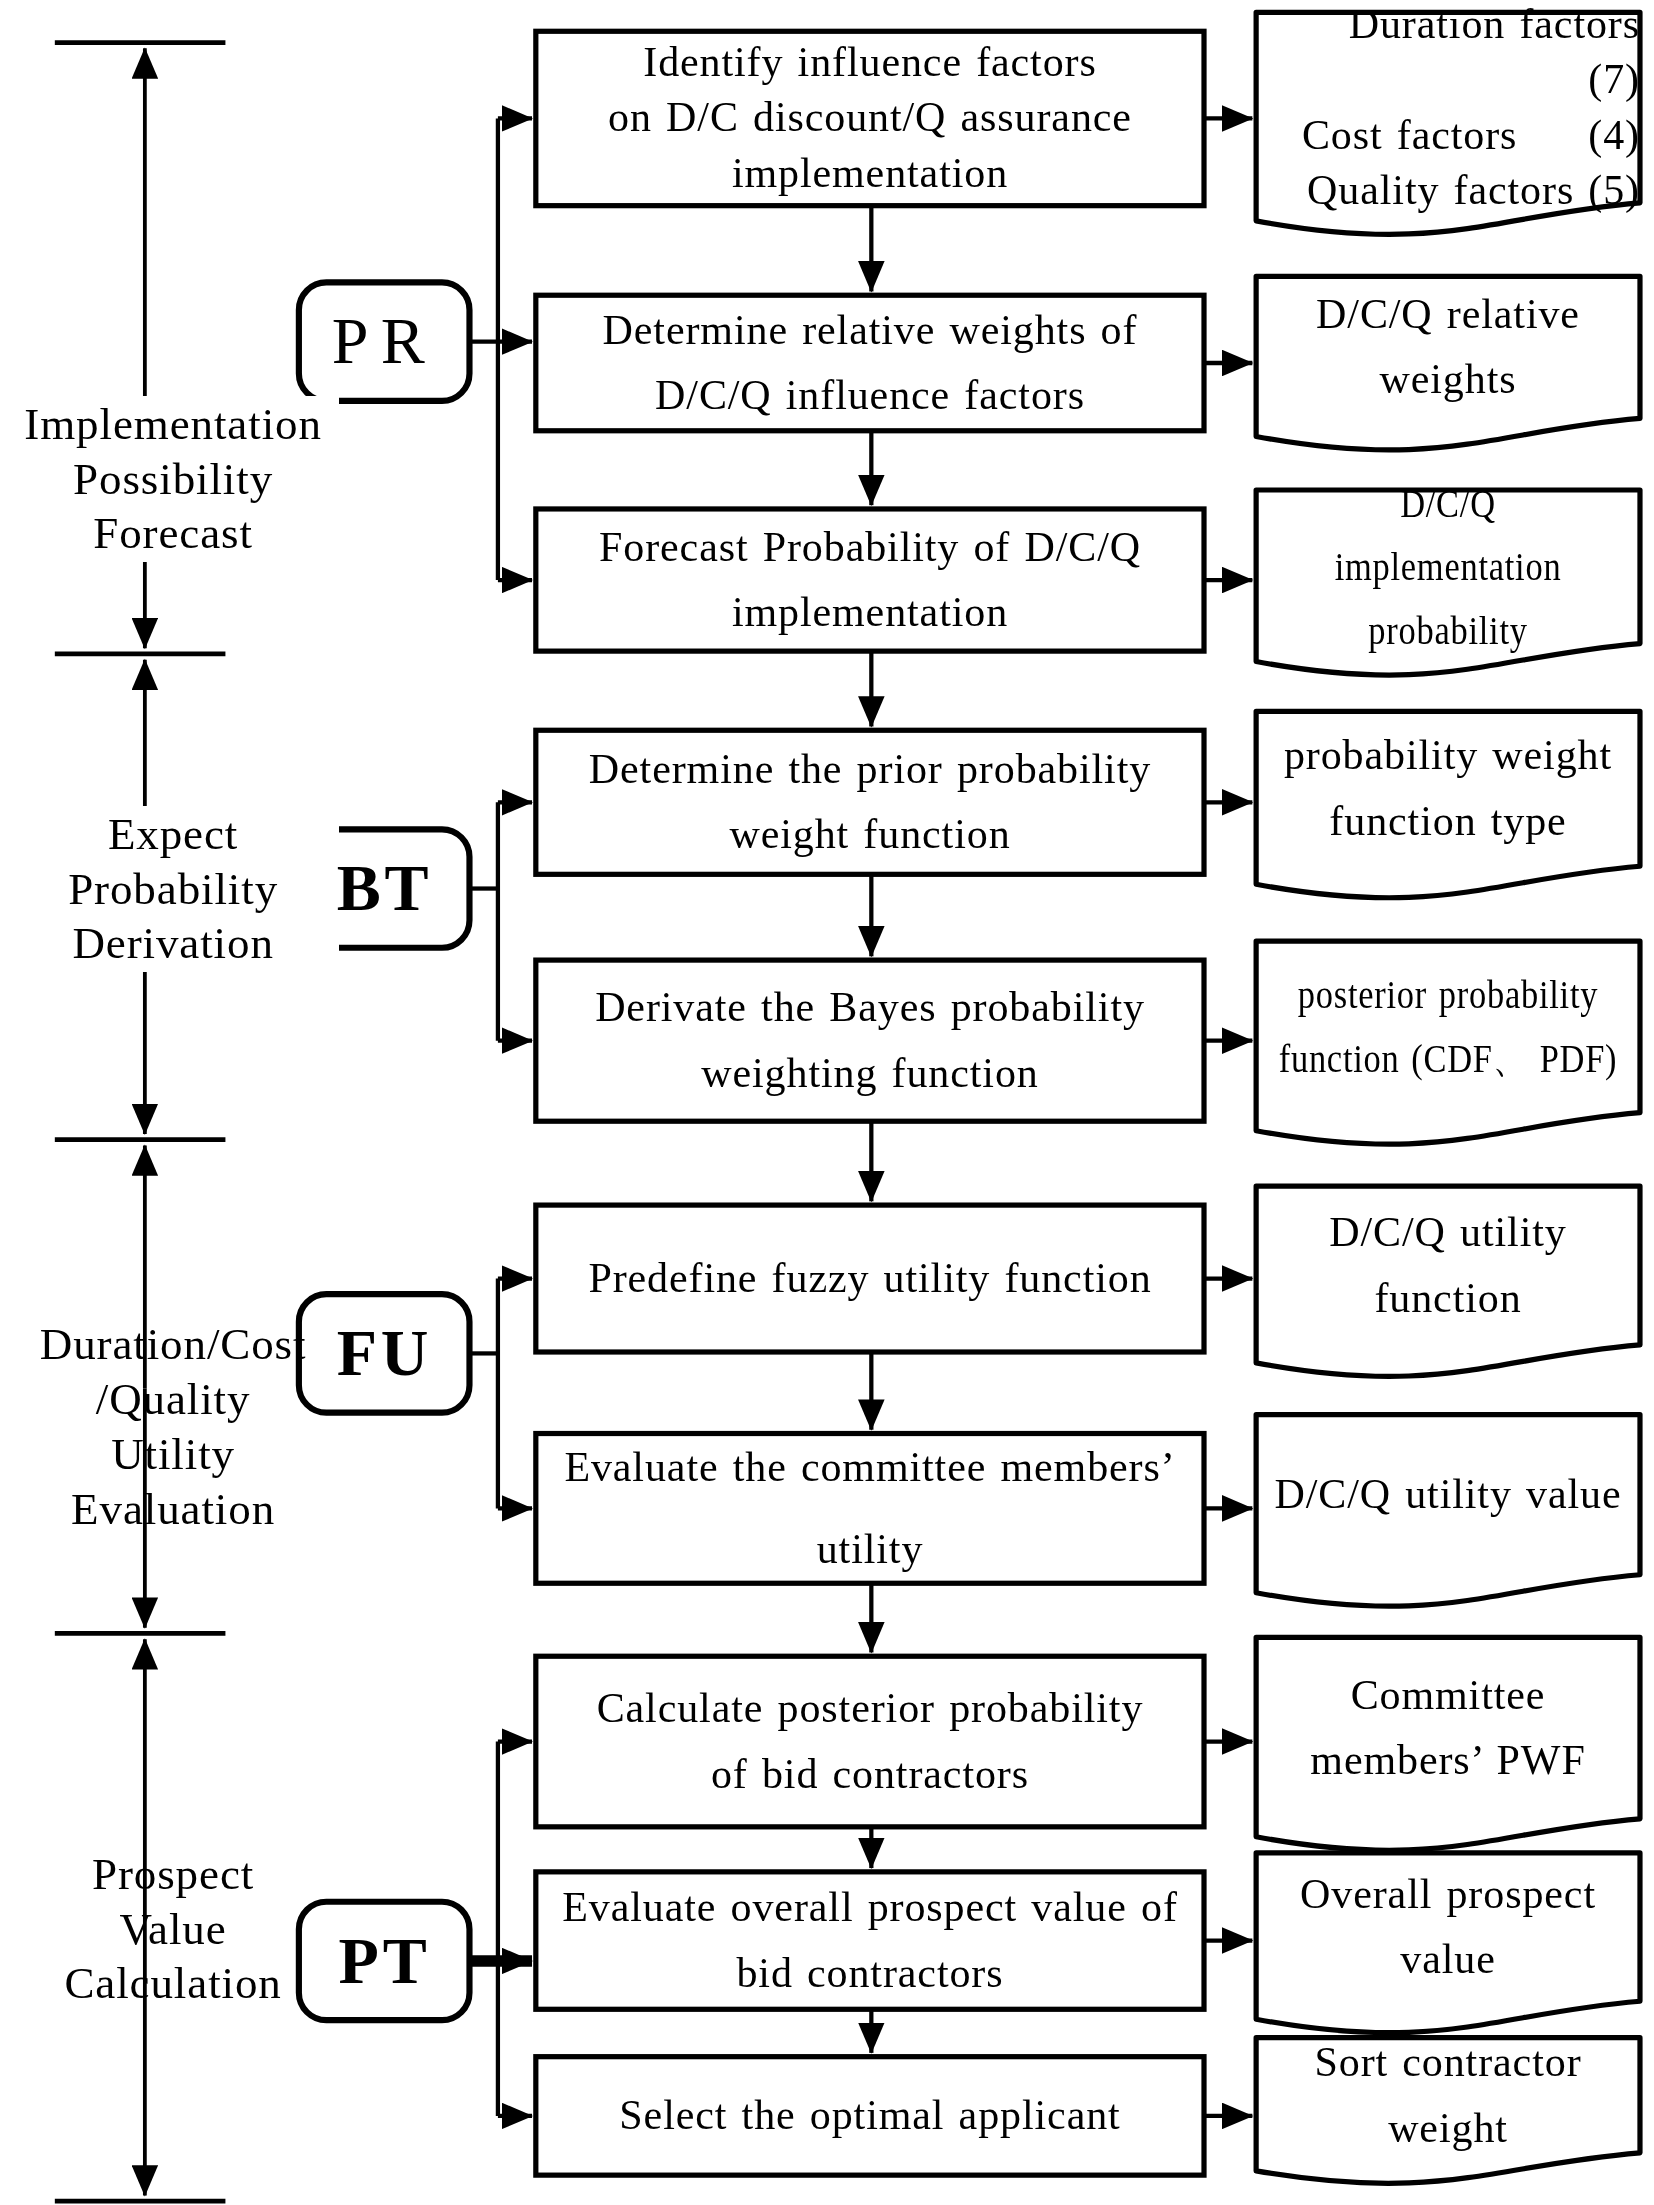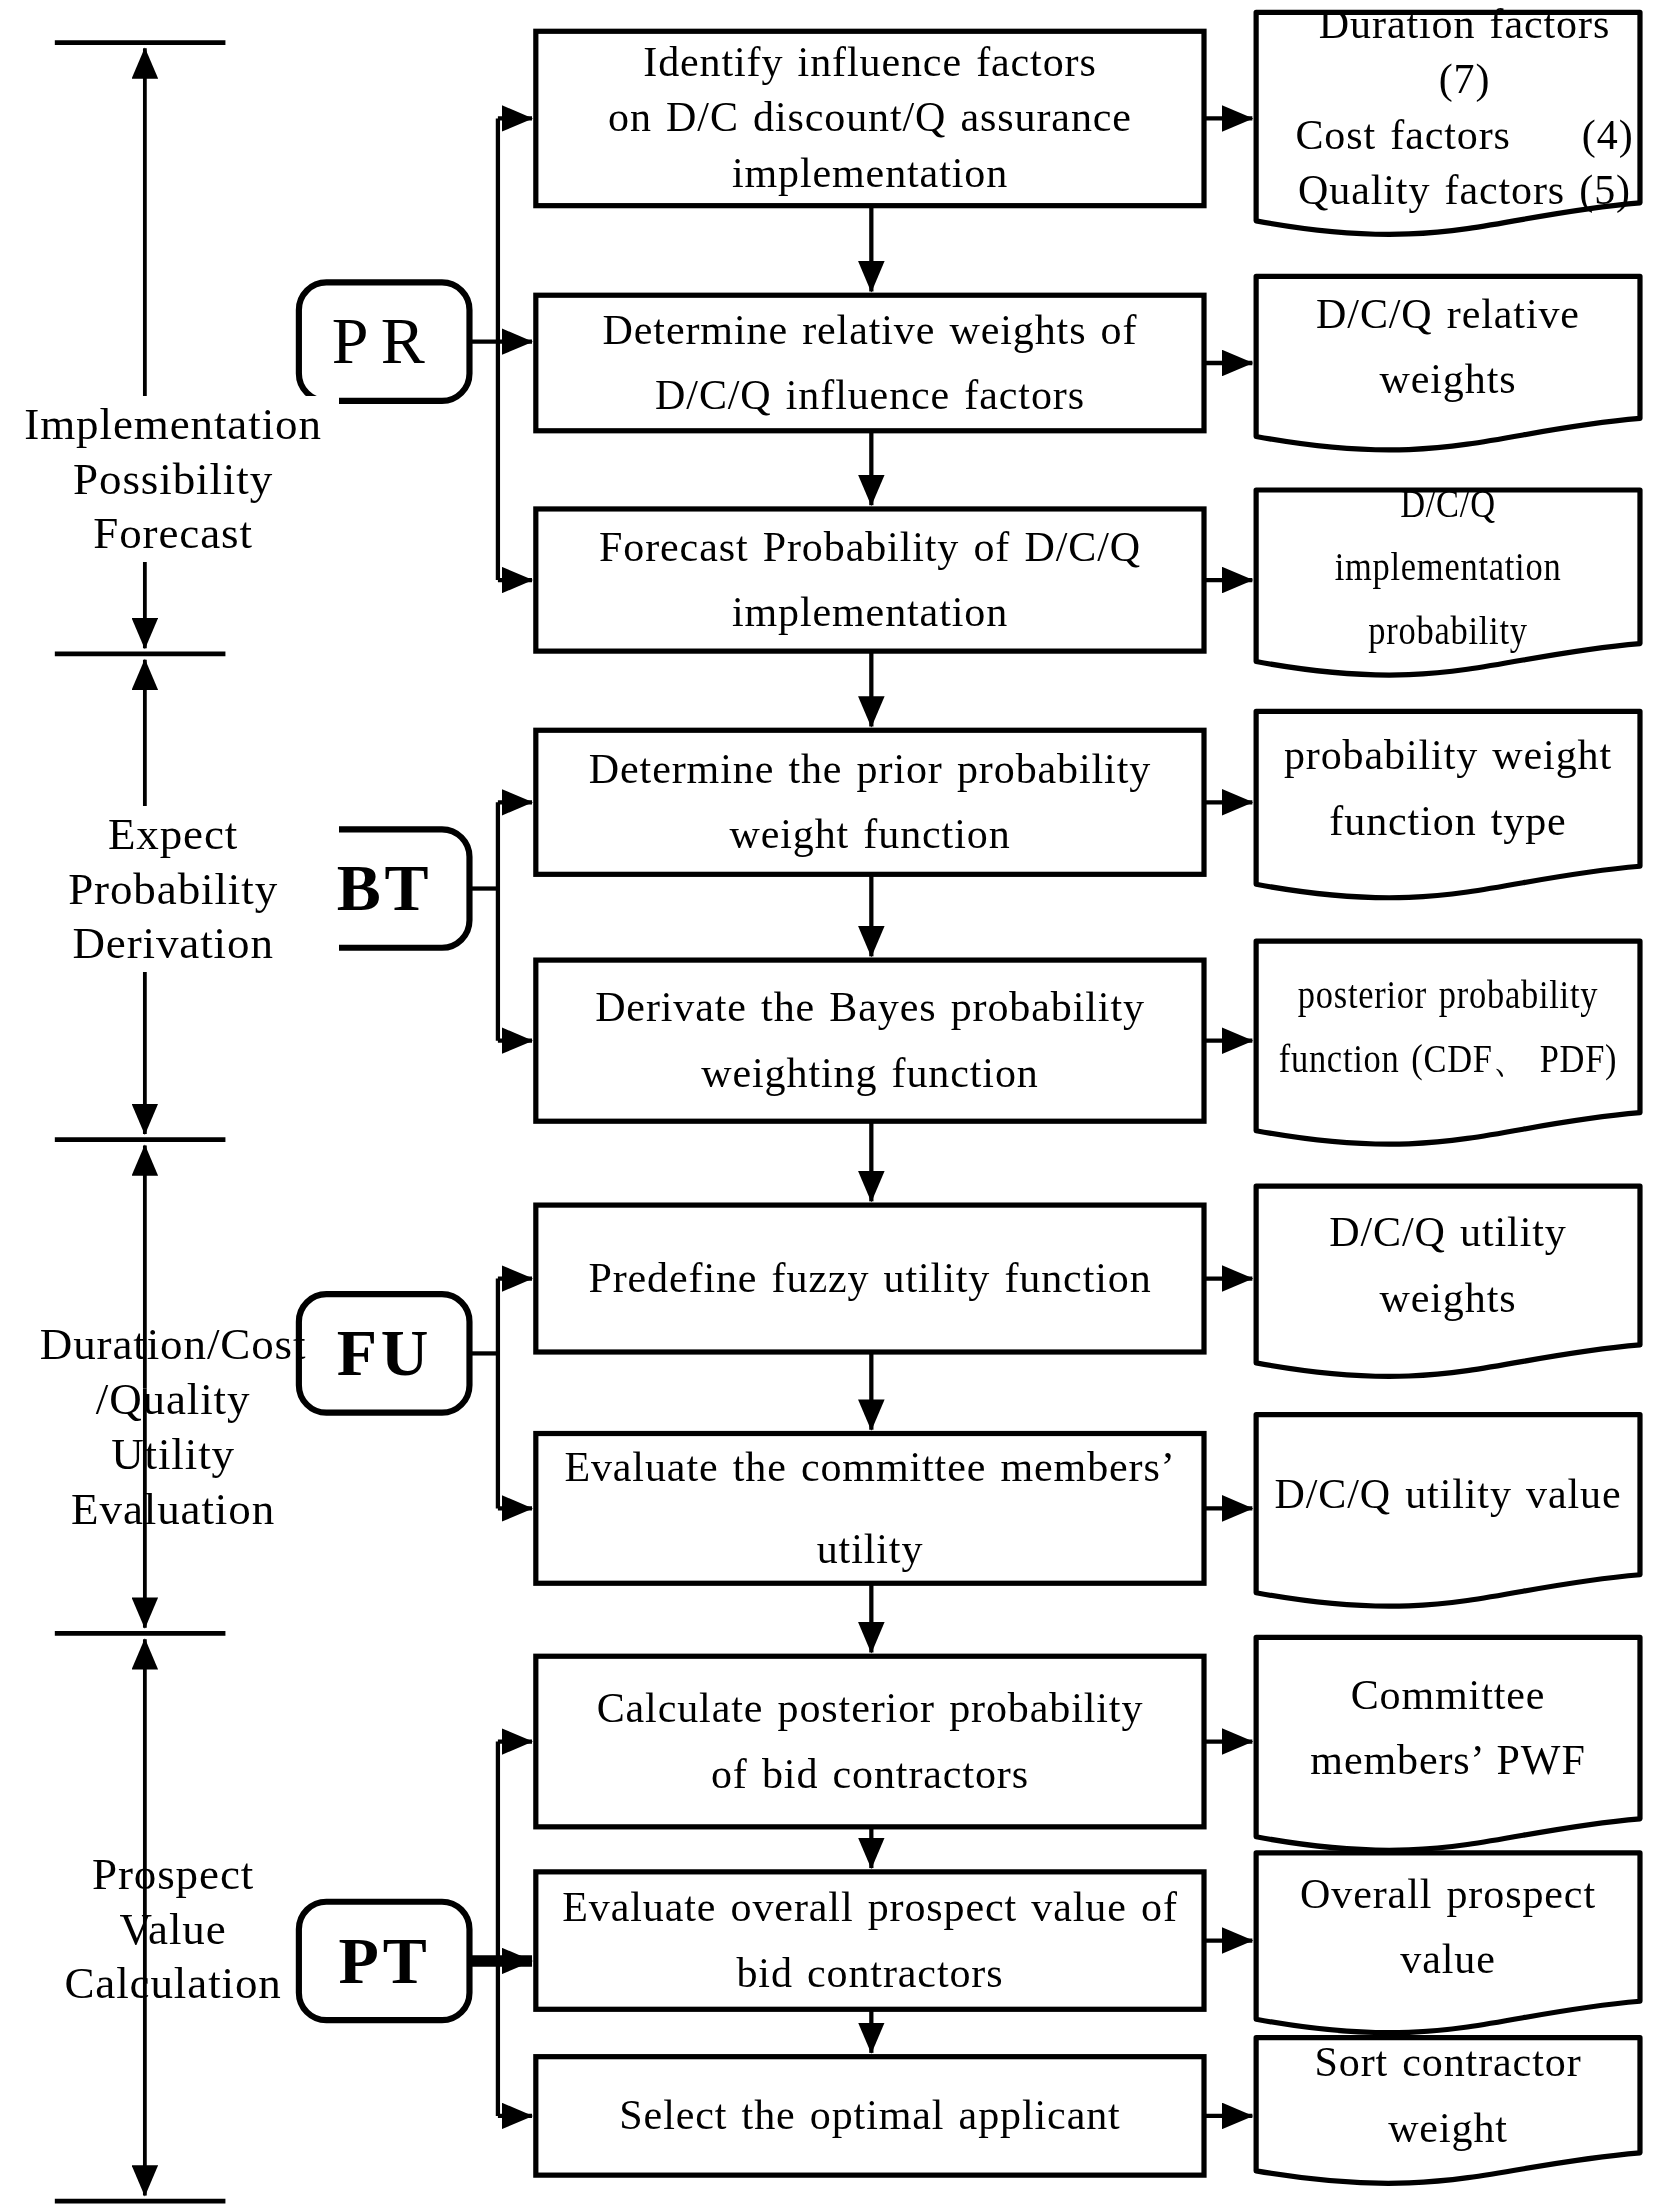--- a/index.html
+++ b/index.html
@@ -18,21 +18,21 @@
     white-space:pre-line;
     letter-spacing:0.9px;
     word-spacing:2.8px;
     line-height:1.32;
   }
   .step-label{font-size:42px;}
   .out-label{font-size:42px;}
   .lh-2line{line-height:1.55;}
   .lh-wide{line-height:1.95;}
   .condensed{transform:scaleX(0.84);transform-origin:50% 50%;font-size:41px;}
-  .left-align{justify-content:flex-start;text-align:center;padding-left:33px;box-sizing:border-box;}
+  .left-align{justify-content:flex-start;text-align:right;padding-left:33px;box-sizing:border-box;}
   .phase-label{font-size:45px;line-height:1.22;}
   .phase-opaque{background:#ffffff;}
   .tag-label{font-size:66px;}
   .tag-pr-label{letter-spacing:12.3px;font-weight:400;}
   .tag-bold{font-weight:bold;letter-spacing:3.8px;}
 </style>
 </head>
 <body>
 
 <div id="canvas">
@@ -192,21 +192,21 @@
 Quality factors (5)</div>
   <div class="txt out-label lh-2line" style="left:1256px;top:276px;width:384px;height:142px;">D/C/Q relative
 weights</div>
   <div class="txt out-label condensed lh-2line" style="left:1256px;top:490px;width:384px;height:154px;">D/C/Q implementation
 probability</div>
   <div class="txt out-label lh-2line" style="left:1256px;top:711px;width:384px;height:155px;">probability weight
 function type</div>
   <div class="txt out-label condensed lh-2line" style="left:1256px;top:941px;width:384px;height:172px;">posterior probability
 function&nbsp;(CDF、&nbsp;PDF)</div>
   <div class="txt out-label lh-2line" style="left:1256px;top:1186px;width:384px;height:159px;">D/C/Q utility
-weights</div>
+function</div>
   <div class="txt out-label" style="left:1256px;top:1415px;width:384px;height:160px;">D/C/Q utility value</div>
   <div class="txt out-label lh-2line" style="left:1256px;top:1637px;width:384px;height:182px;">Committee
 members’ PWF</div>
   <div class="txt out-label lh-2line" style="left:1256px;top:1853px;width:384px;height:148px;">Overall prospect
 value</div>
   <div class="txt out-label lh-2line" style="left:1256px;top:2038px;width:384px;height:115px;">Sort contractor
 weight</div>
 
 </div>
 

